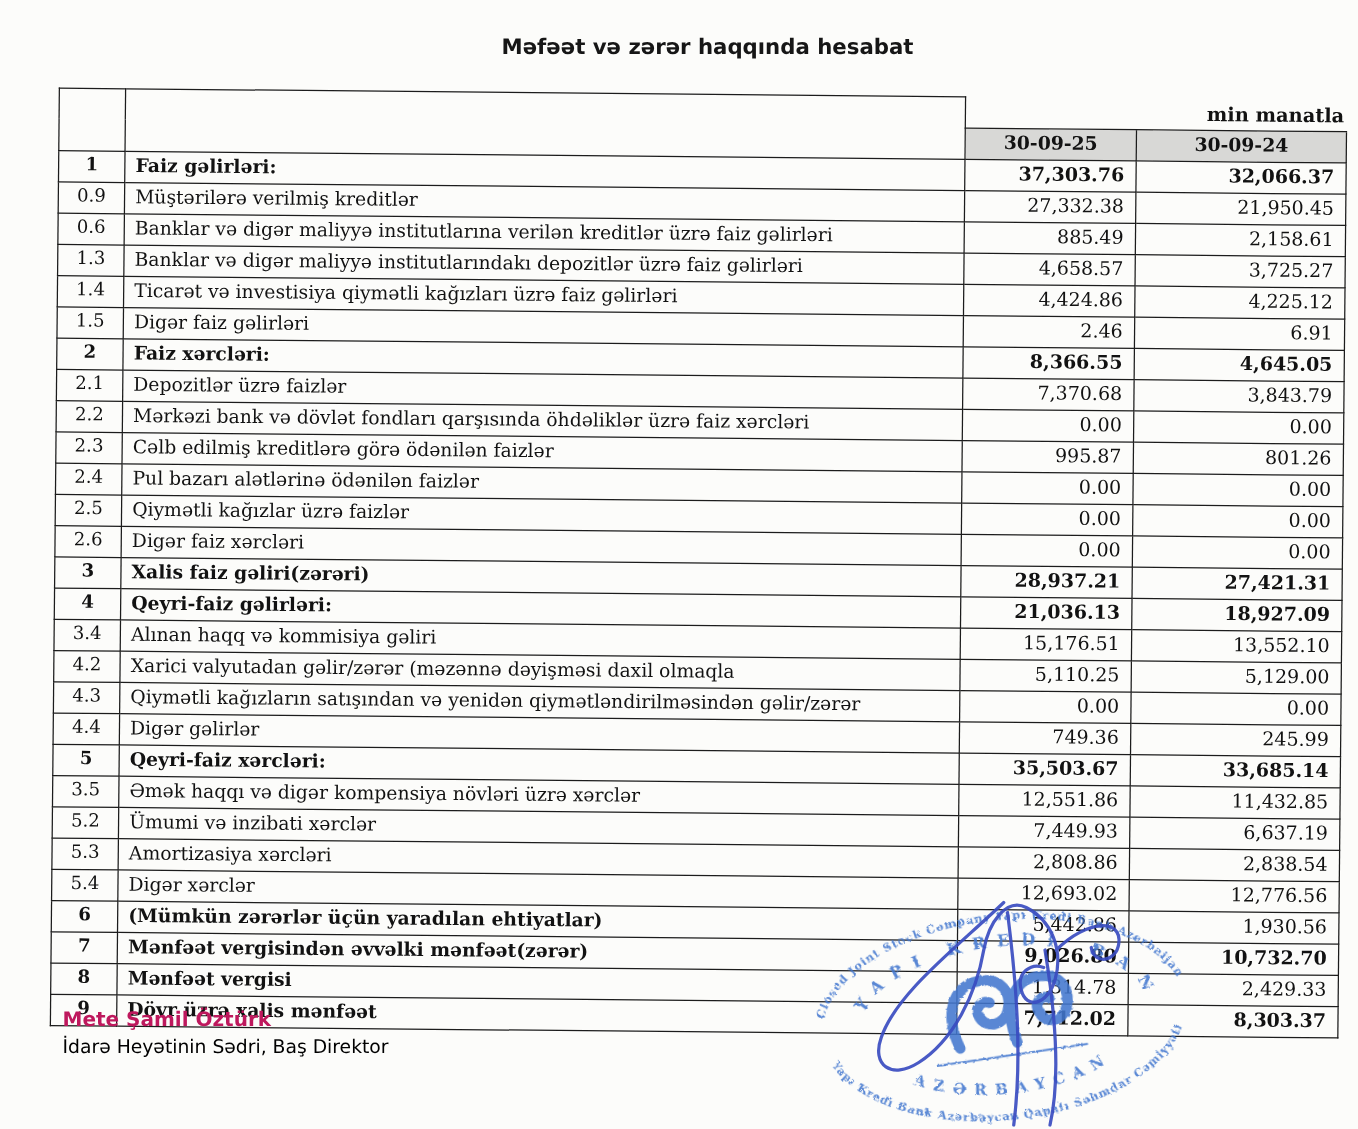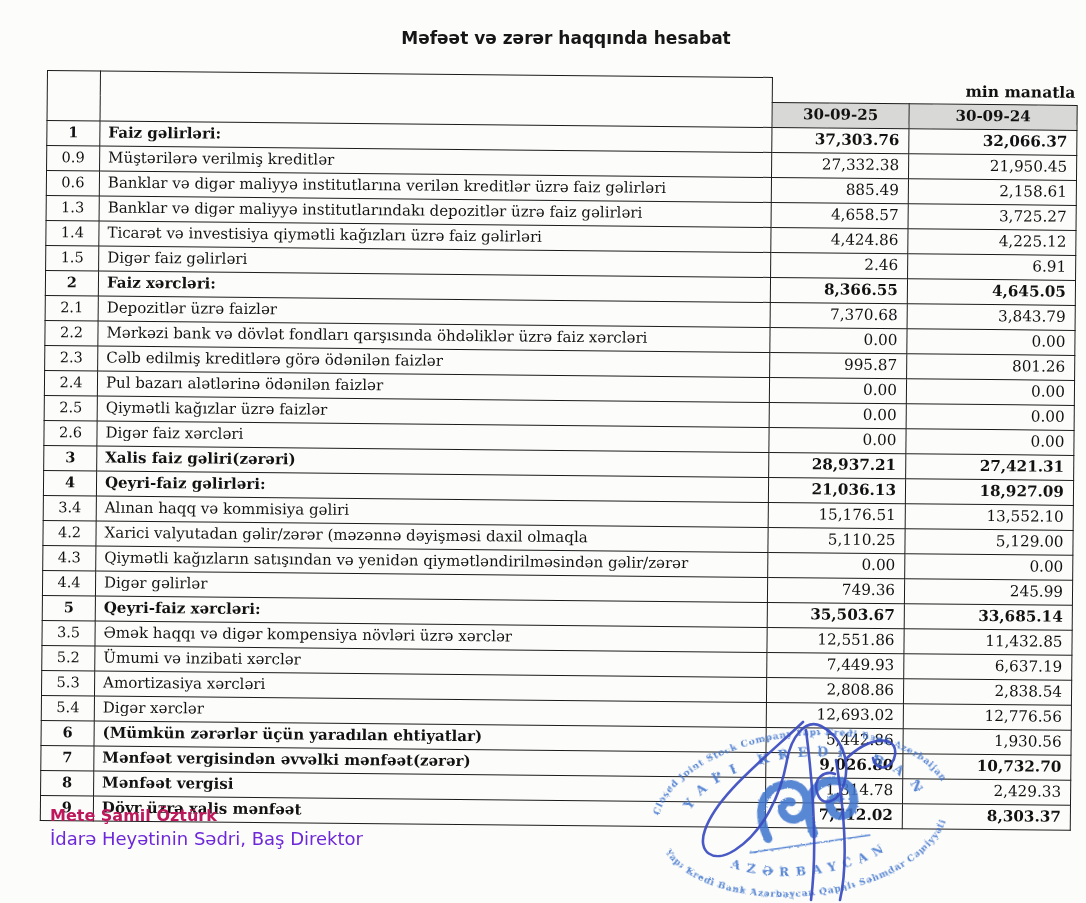--- a/index.html
+++ b/index.html
@@ -22,21 +22,21 @@
   }
   td.no-border{border-top:none;border-right:none;background:transparent;}
   td.minmanatla{text-align:right;font-weight:bold;font-size:15.5px;padding-right:2px;}
   td.datehead{background:#d8d8d6;text-align:center;font-weight:bold;font-size:15px;}
   td.c-no{text-align:center;font-size:14.5px;}
   td.c-label{padding-left:8px;}
   td.c-val{text-align:right;padding-right:9px;font-size:15.2px;}
   td.b{font-weight:bold;}
   .sig-block{position:absolute;left:50px;font-family:"DejaVu Sans",sans-serif;z-index:2;}
   .sig-name{color:#be185d;font-weight:bold;font-size:16px;margin:0 0 3px 0;}
-  .sig-title{color:#6d28d9;font-size:18px;margin:0;}
+  .sig-title{color:#000000;font-size:15px;margin:0;}
   .stamp-svg{position:absolute;left:646px;top:723px;z-index:5;pointer-events:none;}
   .signature-svg{position:absolute;left:655px;top:700px;z-index:6;pointer-events:none;}
 </style>
 </head>
 <body>
 
 <div class="page-title">Məfəət və zərər haqqında hesabat</div>
 
 <div class="table-wrap">
   <table>

